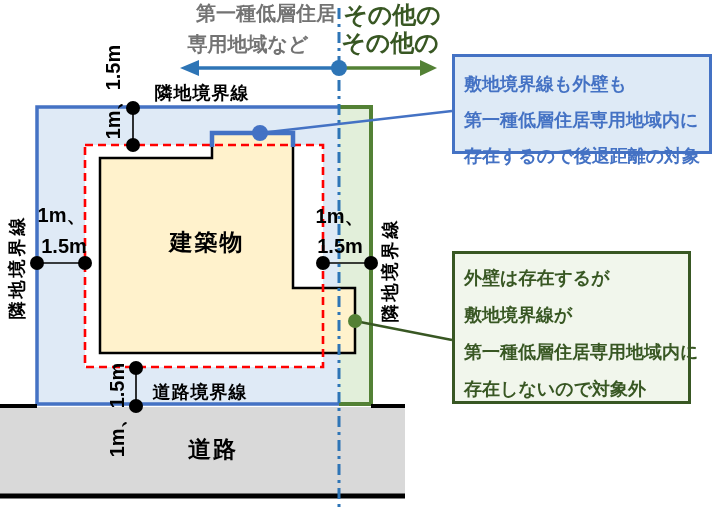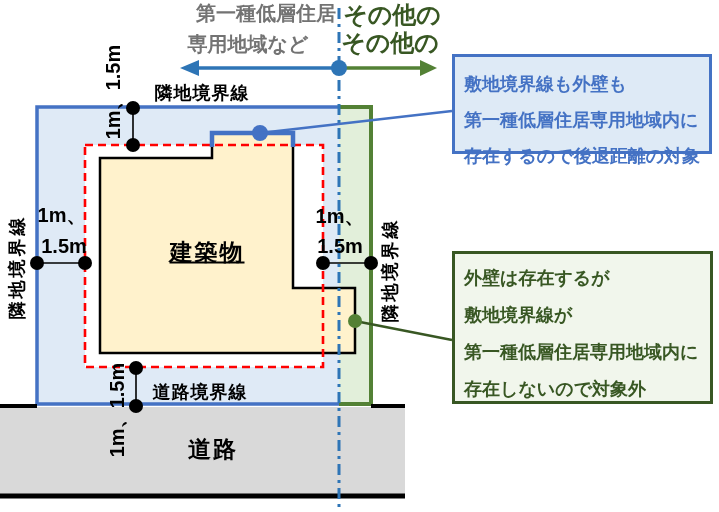--- a/index.html
+++ b/index.html
@@ -11,21 +11,21 @@
   .zone-blue{color:#737373;font-size:20px;font-weight:bold;}
   .zone-green{color:#385723;font-size:24px;font-weight:bold;}
   .bnd{font-size:18px;font-weight:600;letter-spacing:1px;}
   .vbnd{font-size:18px;font-weight:600;letter-spacing:3px;}
   .meas{font-size:20px;font-weight:bold;}
   .big{font-size:23px;font-weight:bold;letter-spacing:2px;}
   .callout{position:absolute;box-sizing:border-box;font-size:18px;font-weight:600;
            white-space:nowrap;}
   .callout.blue{left:452px;top:54px;width:260px;height:100px;border:3px solid #4472C4;
                 background:#DEEAF6;color:#4472C4;padding:9px 9px 0 9px;line-height:36px;}
-  .callout.green{left:452px;top:251px;width:261px;height:153px;border:3px solid #385723;
+  .callout.green{left:452px;top:251px;width:239px;height:153px;border:3px solid #385723;
                  background:#F1F6EC;color:#385723;padding:6px 9px 0 9px;line-height:37px;}
 </style>
 </head>
 <body>
 
 <div class="stage">
 
   <svg class="diagram" width="719" height="512" viewBox="0 0 719 512">
 
     <rect x="0" y="407" width="405" height="89" fill="#D9D9D9"></rect>
@@ -83,21 +83,21 @@
   <div class="lbl zone-blue" style="left:266px;top:13px;">第一種低層住居</div>
   <div class="lbl zone-blue" style="left:248px;top:44px;text-align:right;">専用地域など</div>
   <div class="lbl zone-green" style="left:392px;top:15px;">その他の</div>
   <div class="lbl zone-green" style="left:390px;top:43px;">その他の</div>
 
   <div class="lbl bnd" style="left:202px;top:93px;">隣地境界線</div>
   <div class="lbl vbnd rot" style="left:17px;top:267px;">隣地境界線</div>
   <div class="lbl vbnd rot" style="left:390px;top:270px;">隣地境界線</div>
   <div class="lbl bnd" style="left:200px;top:392px;text-align:right;">道路境界線</div>
 
-  <div class="lbl big" style="left:207px;top:252px;text-decoration:underline;">建築物</div>
+  <div class="lbl big" style="left:207px;top:242px;">建築物</div>
   <div class="lbl big" style="left:213px;top:449px;">道路</div>
 
   <div class="lbl meas" style="left:62px;top:215px;">1m、</div>
   <div class="lbl meas" style="left:64px;top:246px;">1.5m</div>
   <div class="lbl meas" style="left:340px;top:216px;">1m、</div>
   <div class="lbl meas" style="left:340px;top:246px;">1.5m</div>
   <div class="lbl meas rot" style="left:113px;top:92px;">1m、1.5m</div>
   <div class="lbl meas rot" style="left:117px;top:410px;">1m、1.5m</div>
 
   <div class="callout blue">

